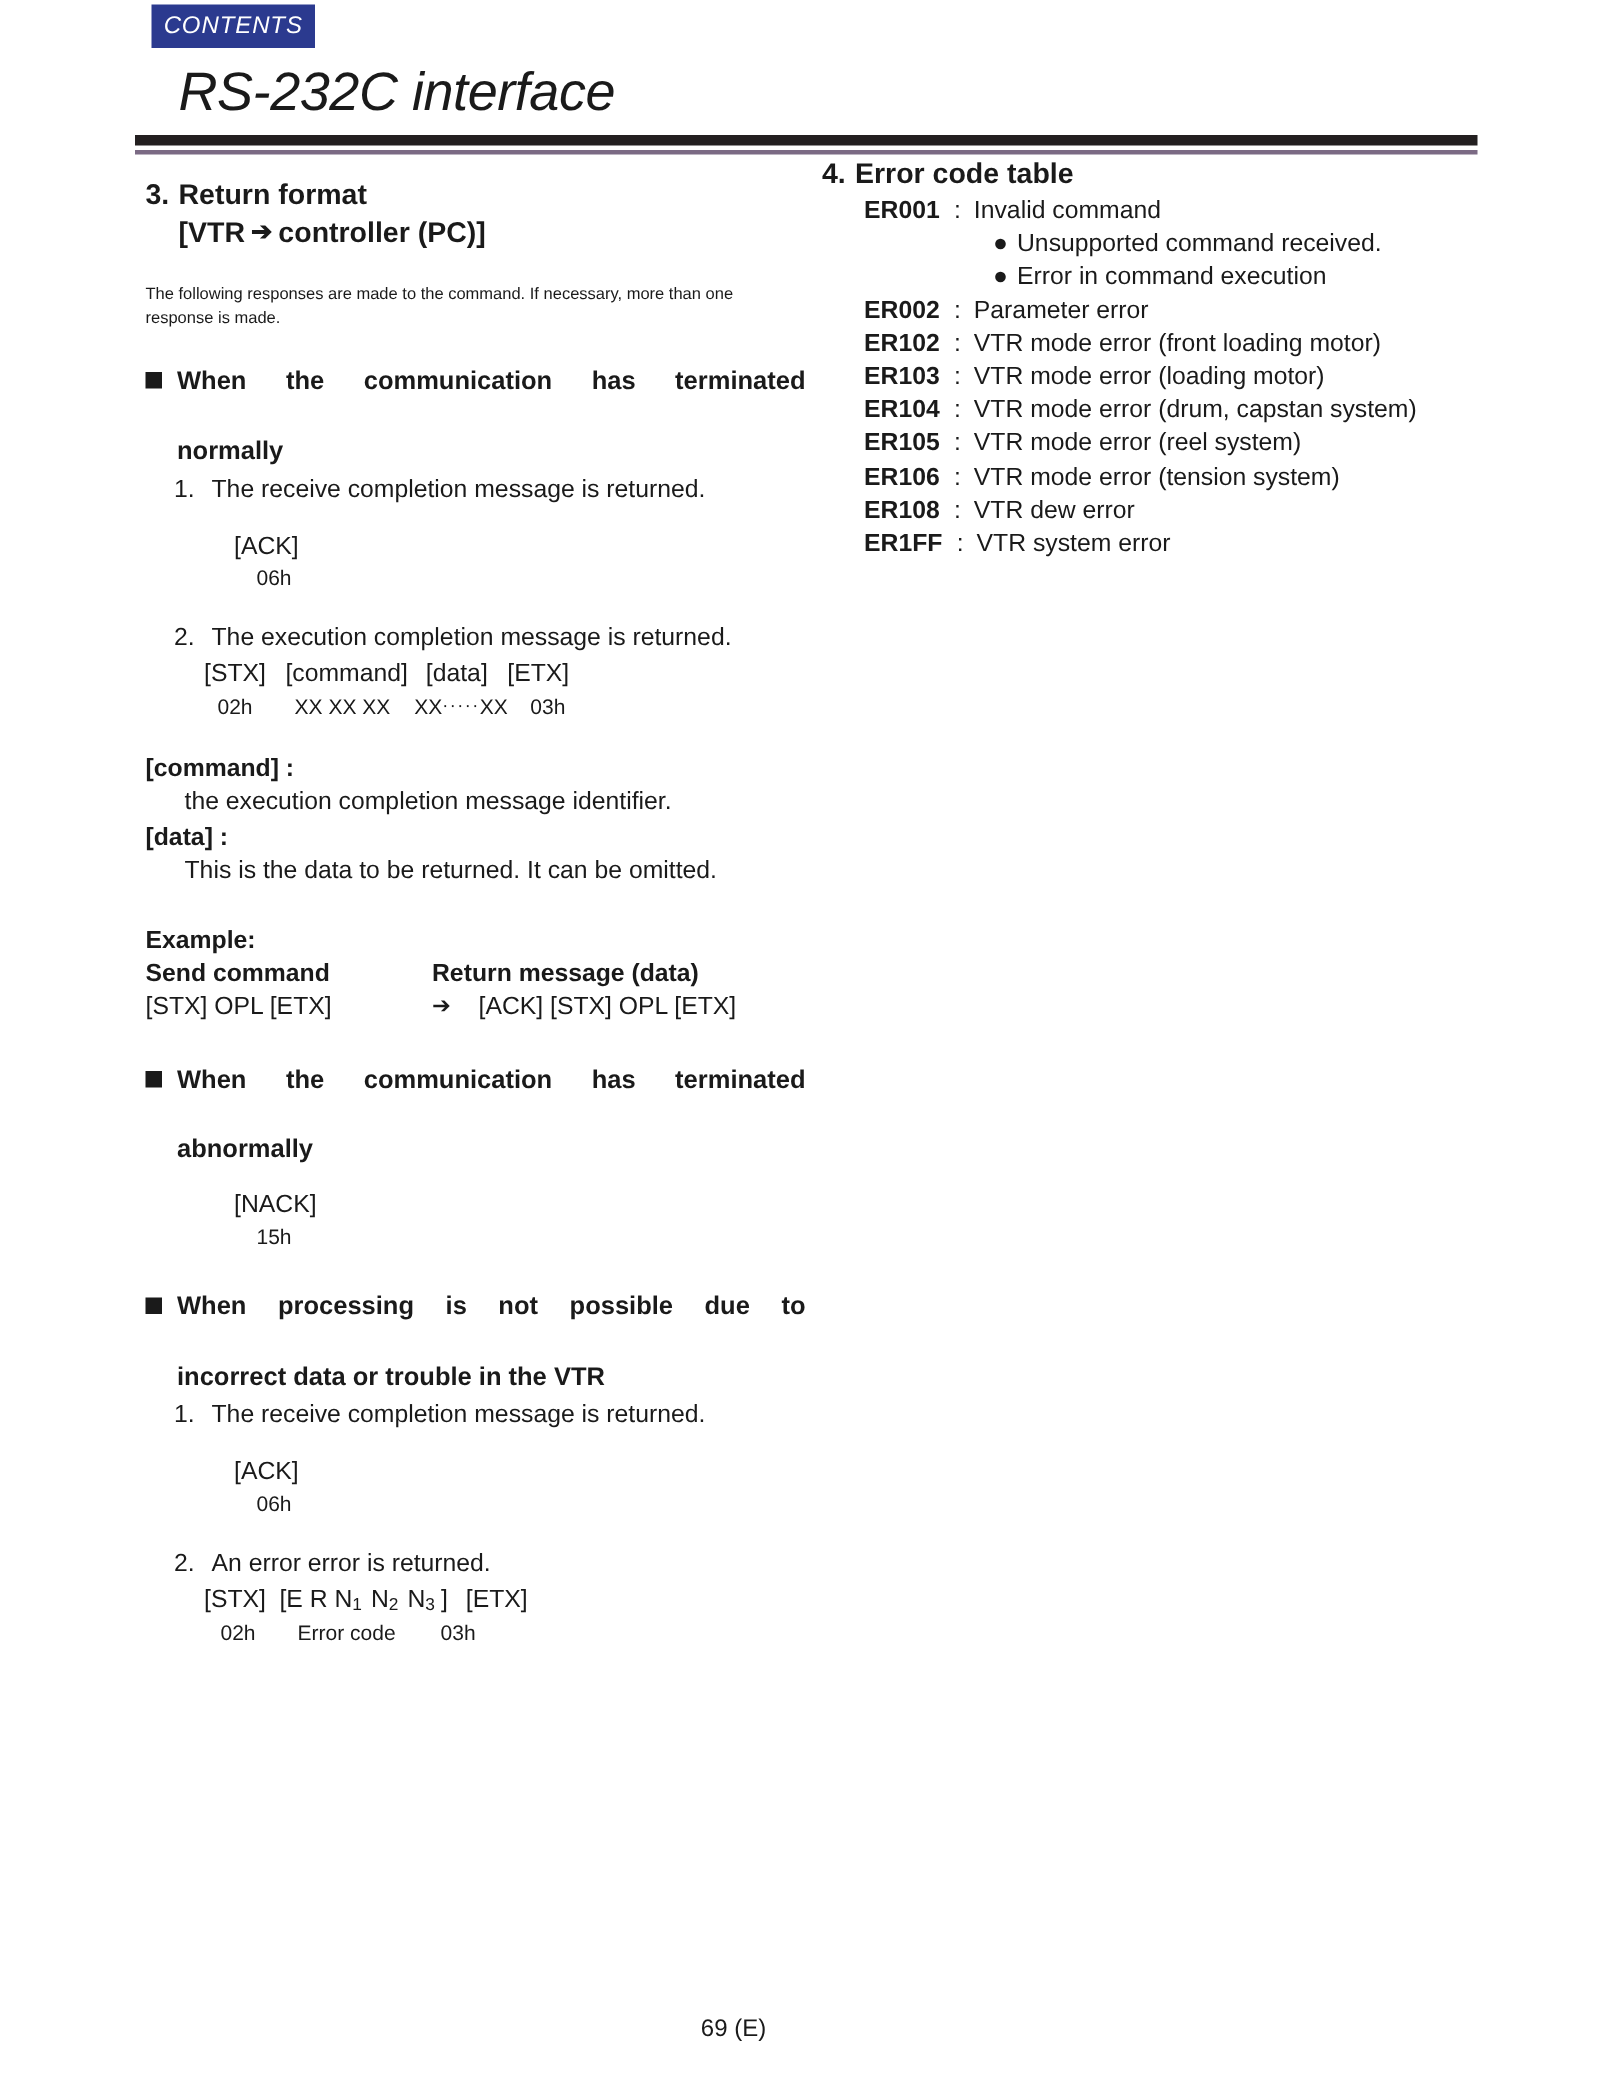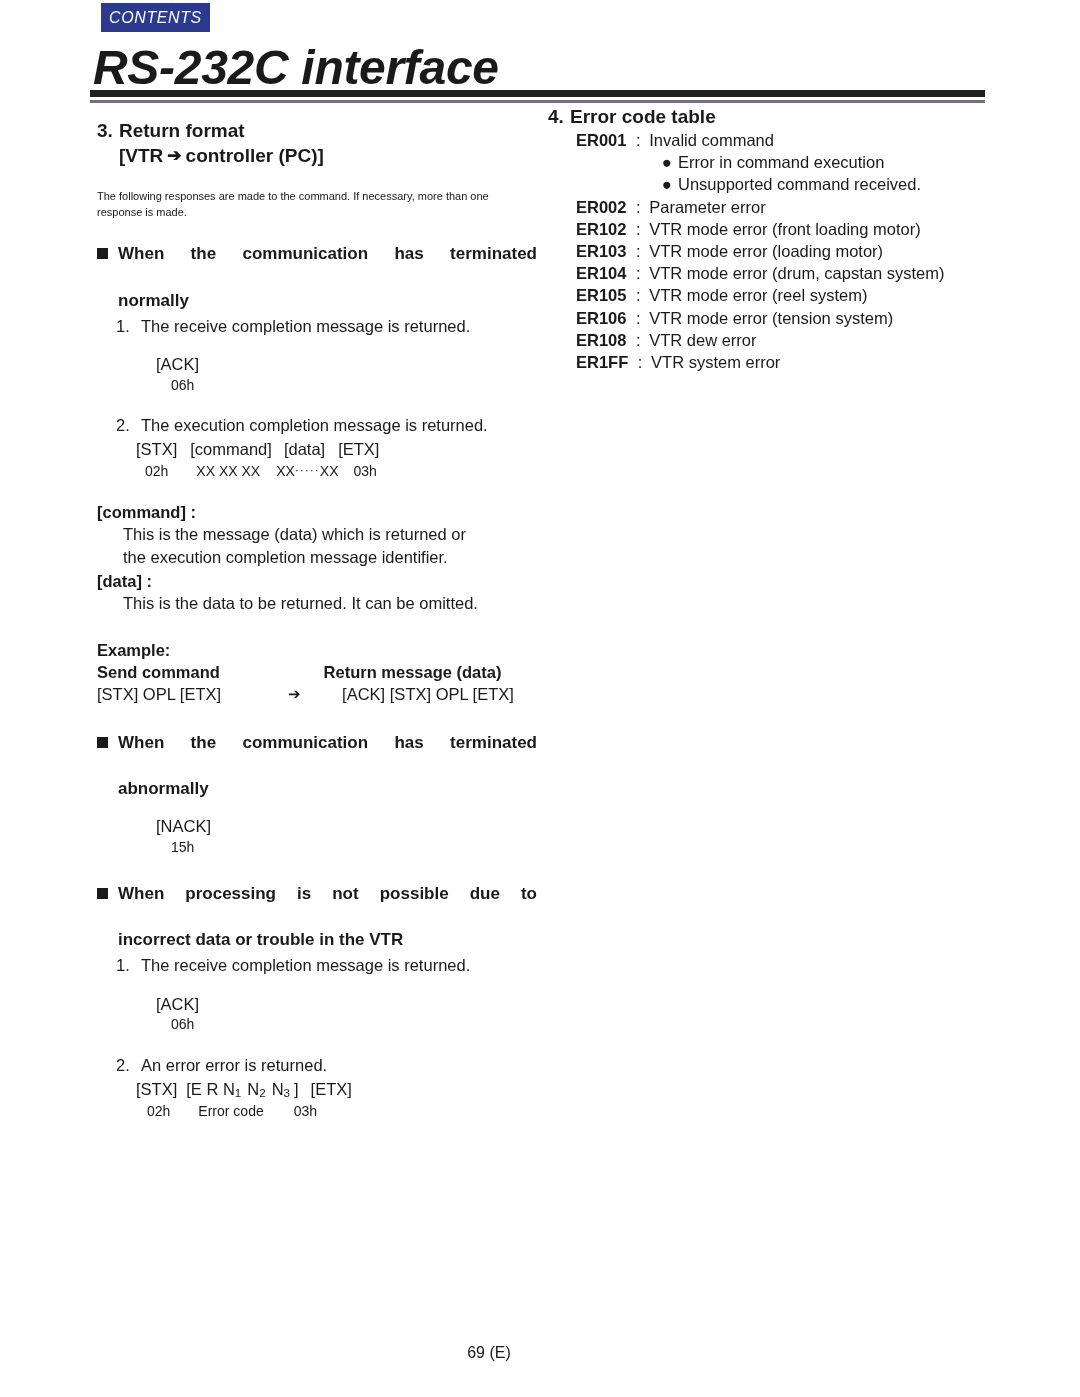--- a/index.html
+++ b/index.html
@@ -31,24 +31,24 @@
     letter-spacing: 0.6px;
     display: flex;
     align-items: center;
     justify-content: center;
     box-sizing: border-box;
   }
 
   
   .page-title {
     position: absolute;
-    left: 93px;
+    left: 119px;
     top: 40px;
-    font-size: 48px;
-    font-weight: bold;
+    font-size: 36px;
+    font-weight: normal;
     font-style: italic;
     letter-spacing: -0.3px;
     white-space: nowrap;
   }
 
   
   .header-rule {
     position: absolute;
     left: 90px;
     top: 90px;
@@ -217,21 +217,21 @@
     font-size: 16.5px;
     line-height: 1.33;
   }
   .ex-title {
     font-weight: bold;
   }
   .ex-row {
     display: flex;
   }
   .ex-c1 { width: 191px; flex: 0 0 191px; }
-  .ex-c2 { flex: 1 1 auto; text-align: center; }
+  .ex-c2 { flex: 1 1 auto; }
   .ex-head {
     font-weight: bold;
     text-underline-offset: 2px;
   }
   .ex-arrow {
     width: 31px;
     flex: 0 0 31px;
     text-align: left;
     font-size: 15px;
   }
@@ -308,21 +308,20 @@
   <div class="step" style="margin-top:20px;">
     <span class="sn">2.</span><span>The execution completion message is returned.</span>
   </div>
 
   <div class="fmt">
     <div><span>[STX]</span><span class="sp" style="width:13px;"></span><span>[command]</span><span class="sp" style="width:12px;"></span><span>[data]</span><span class="sp" style="width:13px;"></span><span>[ETX]</span></div>
     <div class="hexrow"><span class="sp" style="width:9px;"></span><span>02h</span><span class="sp" style="width:28px;"></span><span>XX XX XX</span><span class="sp" style="width:16px;"></span><span>XX</span><span class="dots">·····</span><span>XX</span><span class="sp" style="width:15px;"></span><span>03h</span></div>
   </div>
 
   <div class="defterm">[command] :</div>
-  <div class="defbody">This is the message (data) which is returned or</div>
   <div class="defbody">the execution completion message identifier.</div>
 
   <div class="defterm tight">[data] :</div>
   <div class="defbody">This is the data to be returned. It can be omitted.</div>
 
   <div class="example-wrap">
     <div class="ex-title">Example:</div>
     <div class="ex-row">
       <div class="ex-c1"><span class="ex-head">Send command</span></div>
       <div class="ex-c2"><span class="ex-head">Return message (data)</span></div>
@@ -378,24 +377,24 @@
   </div>
 
   <div class="err-list">
 
     <div class="err-row">
       <span class="err-code">ER001</span>
       <span class="sp" style="width:5px;"></span><span>:</span>
       <span class="sp" style="width:4px;"></span><span>Invalid command</span>
     </div>
     <div class="err-sub">
+      <span class="dot">●</span><span>Unsupported command received.</span>
+    </div>
+    <div class="err-sub">
       <span class="dot">●</span><span>Error in command execution</span>
-    </div>
-    <div class="err-sub">
-      <span class="dot">●</span><span>Unsupported command received.</span>
     </div>
 
     <div class="err-row">
       <span class="err-code">ER002</span>
       <span class="sp" style="width:5px;"></span><span>:</span>
       <span class="sp" style="width:4px;"></span><span>Parameter error</span>
     </div>
 
     <div class="err-row">
       <span class="err-code">ER102</span>

